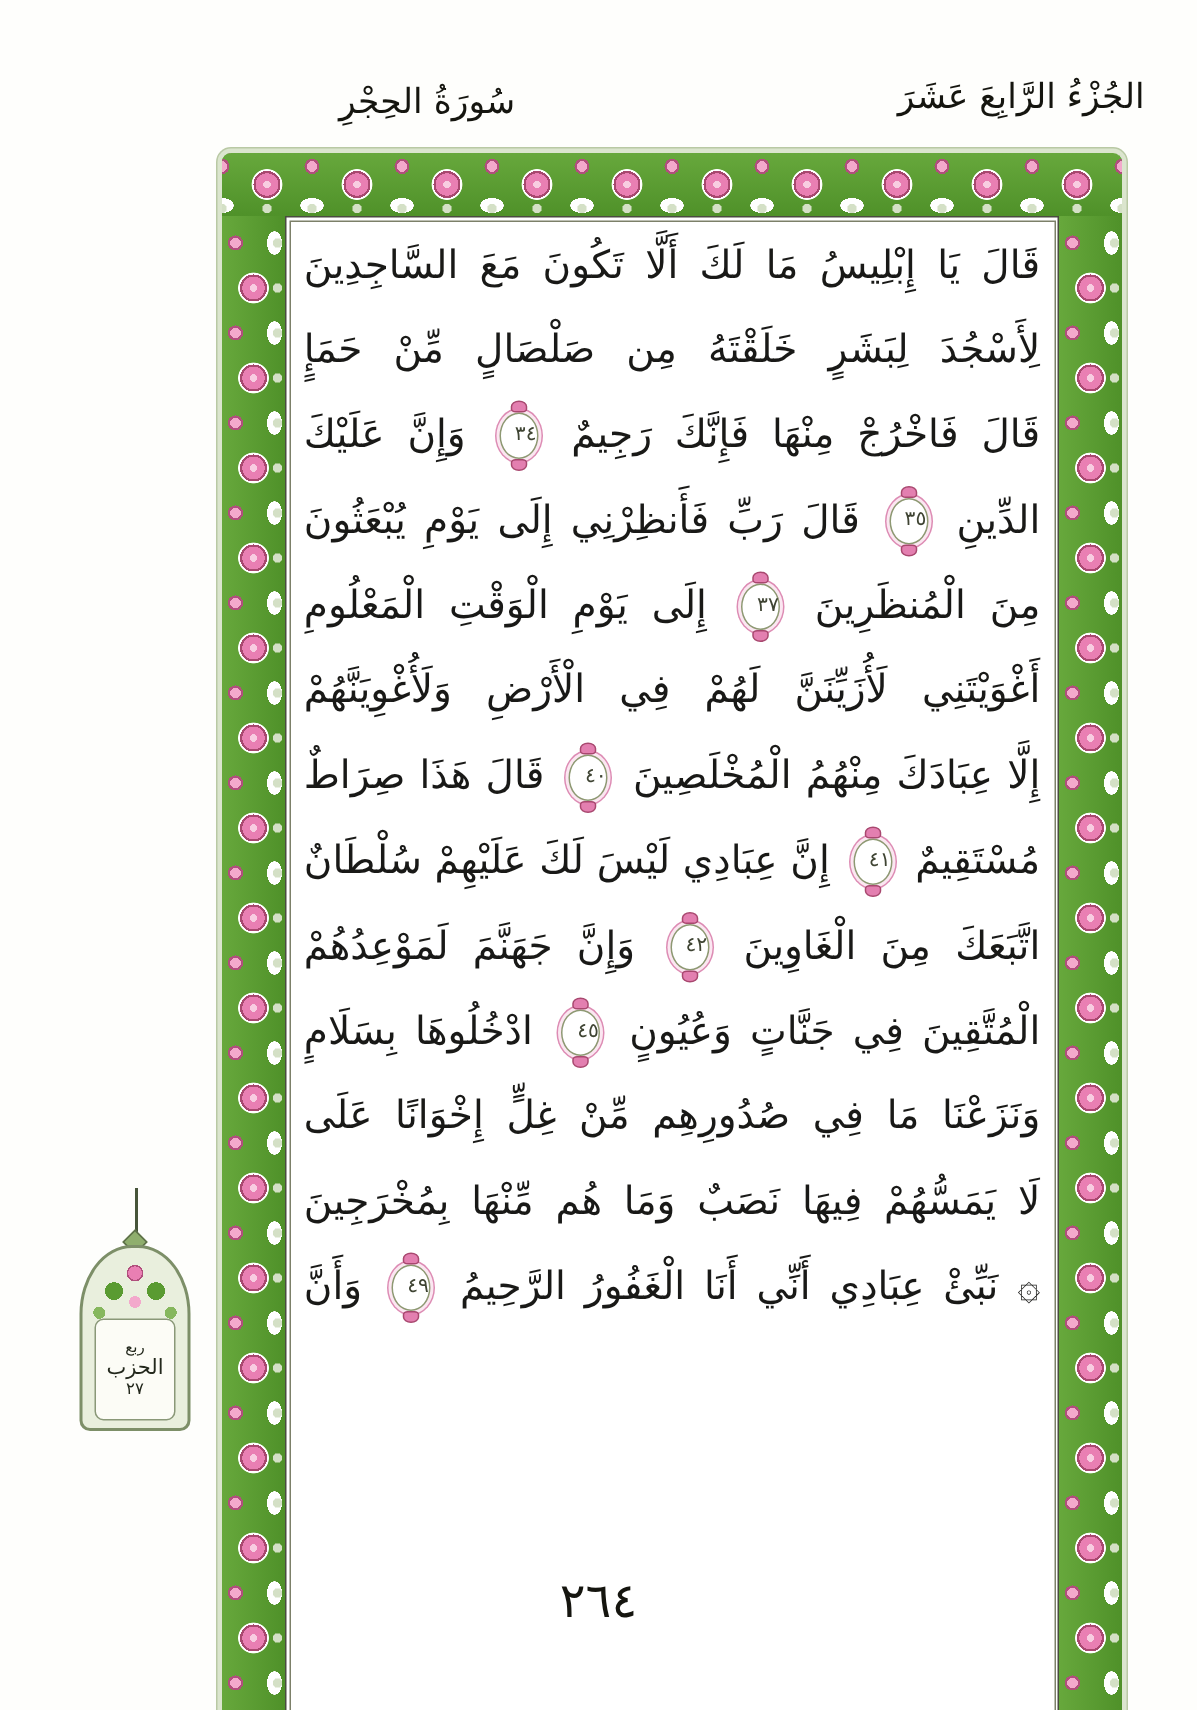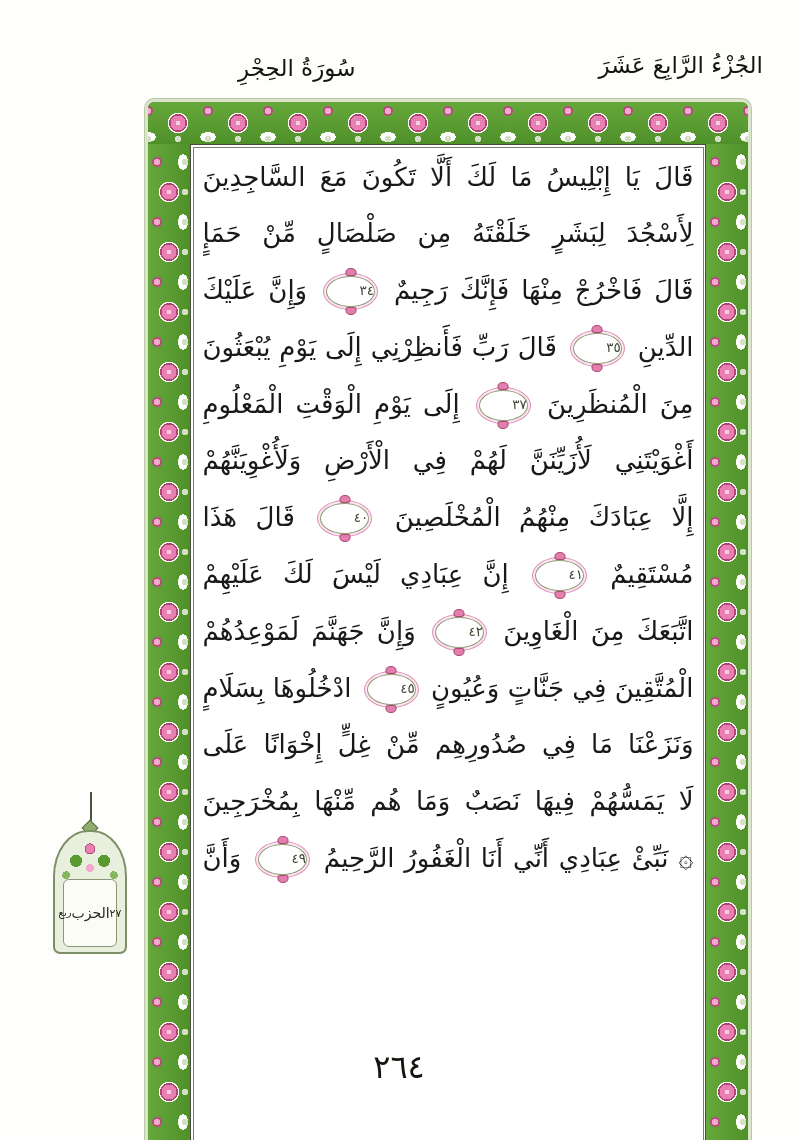--- a/index.html
+++ b/index.html
@@ -3,21 +3,21 @@
 <meta charset="utf-8">
 <style>
   html,body{margin:0;padding:0;}
   body{
     width:798px;height:1140px;position:relative;overflow:hidden;
     background:#fefefc;
     font-family:"DejaVu Sans","Liberation Serif",sans-serif;
     color:#1b1b18;
   }
   
-  .hdr-text{position:absolute;font-size:23px;color:#15150f;white-space:nowrap;margin-left:12px;}
+  .hdr-text{position:absolute;font-size:23px;color:#15150f;white-space:nowrap;}
   .hdr-juz{top:52px;right:35px;}
   .hdr-surah{top:55px;left:226px;}
 
   
   .frame{position:absolute;left:148px;top:102px;width:600px;height:1100px;
     border-radius:6px;
     box-shadow:0 0 0 3px #dbe5ce, 0 0 0 4px #b9c9a4;}
   .band{position:absolute;background-color:#5a9b31;}
   .band.h{left:0;right:0;height:42px;
     background-image:
@@ -50,21 +50,21 @@
     padding:1px 9px 0 9px;direction:rtl;}
 
   
   .qline{height:56.8px;line-height:56.8px;font-size:26px;color:#191917;
     text-align:justify;text-align-last:justify;overflow:hidden;white-space:nowrap;}
   .ayah-text{white-space:normal;}
   .ayah-marker{display:inline-block;position:relative;min-width:24px;height:29px;
     line-height:27px;margin:0 7px;vertical-align:middle;text-align:left;
     font-size:13.5px;color:#3f4433;background:#fff;border:1.2px solid #8e9973;
     border-radius:50%;
-    box-shadow:0 0 0 2px #fbe7f1, 0 0 0 3px #dd8cb4;padding-left:23px;}
+    box-shadow:0 0 0 2px #fbe7f1, 0 0 0 3px #dd8cb4;}
   .ayah-marker::before,.ayah-marker::after{content:"";position:absolute;left:50%;
     transform:translateX(-50%);width:9px;height:6px;background:#e37fb0;
     border:1px solid #a8486f;border-radius:50% 50% 30% 30%;}
   .ayah-marker::before{top:-9px;}
   .ayah-marker::after{bottom:-9px;border-radius:30% 30% 50% 50%;}
 
   
   .hizb{position:absolute;left:53px;top:792px;width:74px;height:162px;}
   .hizb-stem{position:absolute;left:50%;top:0;width:2px;height:40px;background:#47553a;}
   .hizb-dome{position:absolute;left:0;top:38px;width:70px;height:120px;
@@ -74,21 +74,21 @@
       radial-gradient(circle at 50% 14%, #e97fb3 0 4.5px, #b04f7c 4.5px 5.5px, rgba(0,0,0,0) 5.5px),
       radial-gradient(circle at 30% 24%, #5a9b31 0 6px, rgba(0,0,0,0) 6px),
       radial-gradient(circle at 70% 24%, #5a9b31 0 6px, rgba(0,0,0,0) 6px),
       radial-gradient(circle at 50% 30%, #f3a9cc 0 4px, rgba(0,0,0,0) 4px),
       radial-gradient(circle at 16% 36%, #86b75d 0 4px, rgba(0,0,0,0) 4px),
       radial-gradient(circle at 84% 36%, #86b75d 0 4px, rgba(0,0,0,0) 4px);}
   .hizb-tip{position:absolute;left:50%;top:30px;width:10px;height:10px;
     transform:translateX(-50%) rotate(45deg);background:#8fae6d;border:1.5px solid #5c6e48;}
   .hizb-panel{position:absolute;left:8px;right:8px;bottom:5px;height:66px;
     background:#fcfcf6;border:1.2px solid #8a9878;border-radius:6px;
-    display:flex;flex-direction:row;align-items:center;justify-content:center;
+    display:flex;flex-direction:column;align-items:center;justify-content:center;
     line-height:1.05;color:#23281c;}
   .hizb-panel .w1{font-size:10px;}
   .hizb-panel .w2{font-size:14px;}
   .hizb-panel .num{font-size:11px;margin-top:1px;}
 
   
   .page-num{position:absolute;left:0;right:0;top:1048px;text-align:center;
     font-size:32px;color:#15150f;}
 </style>
 </head>

